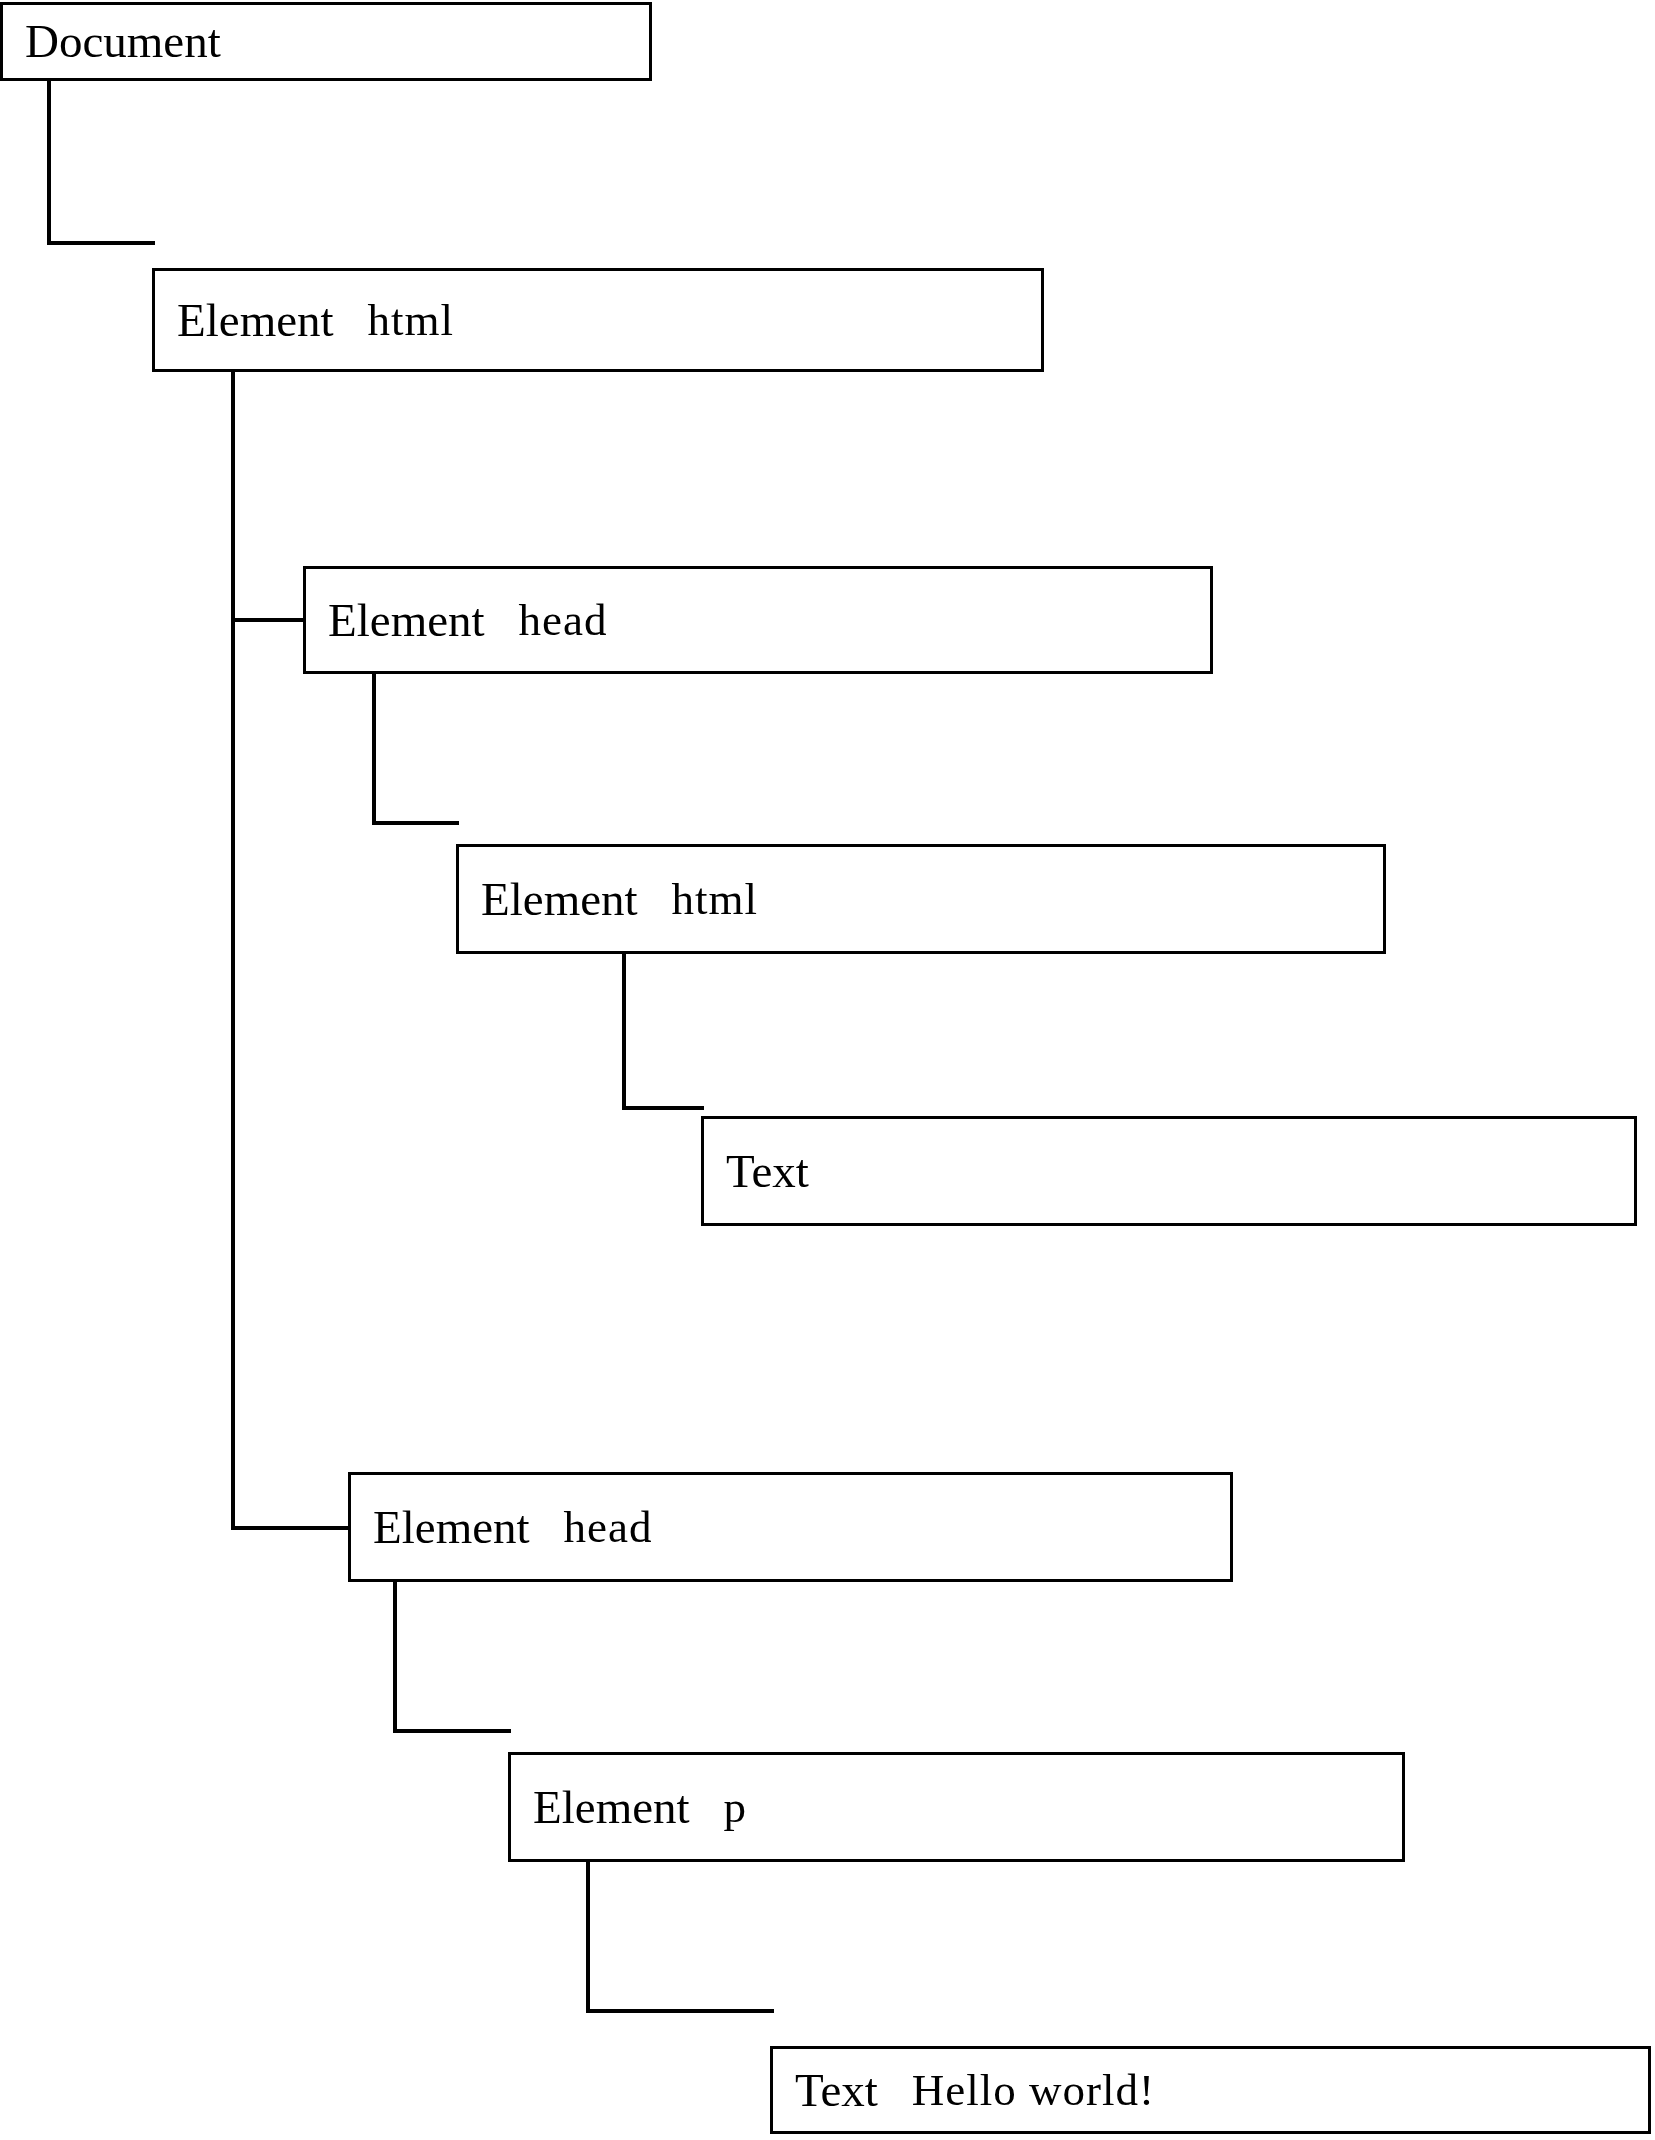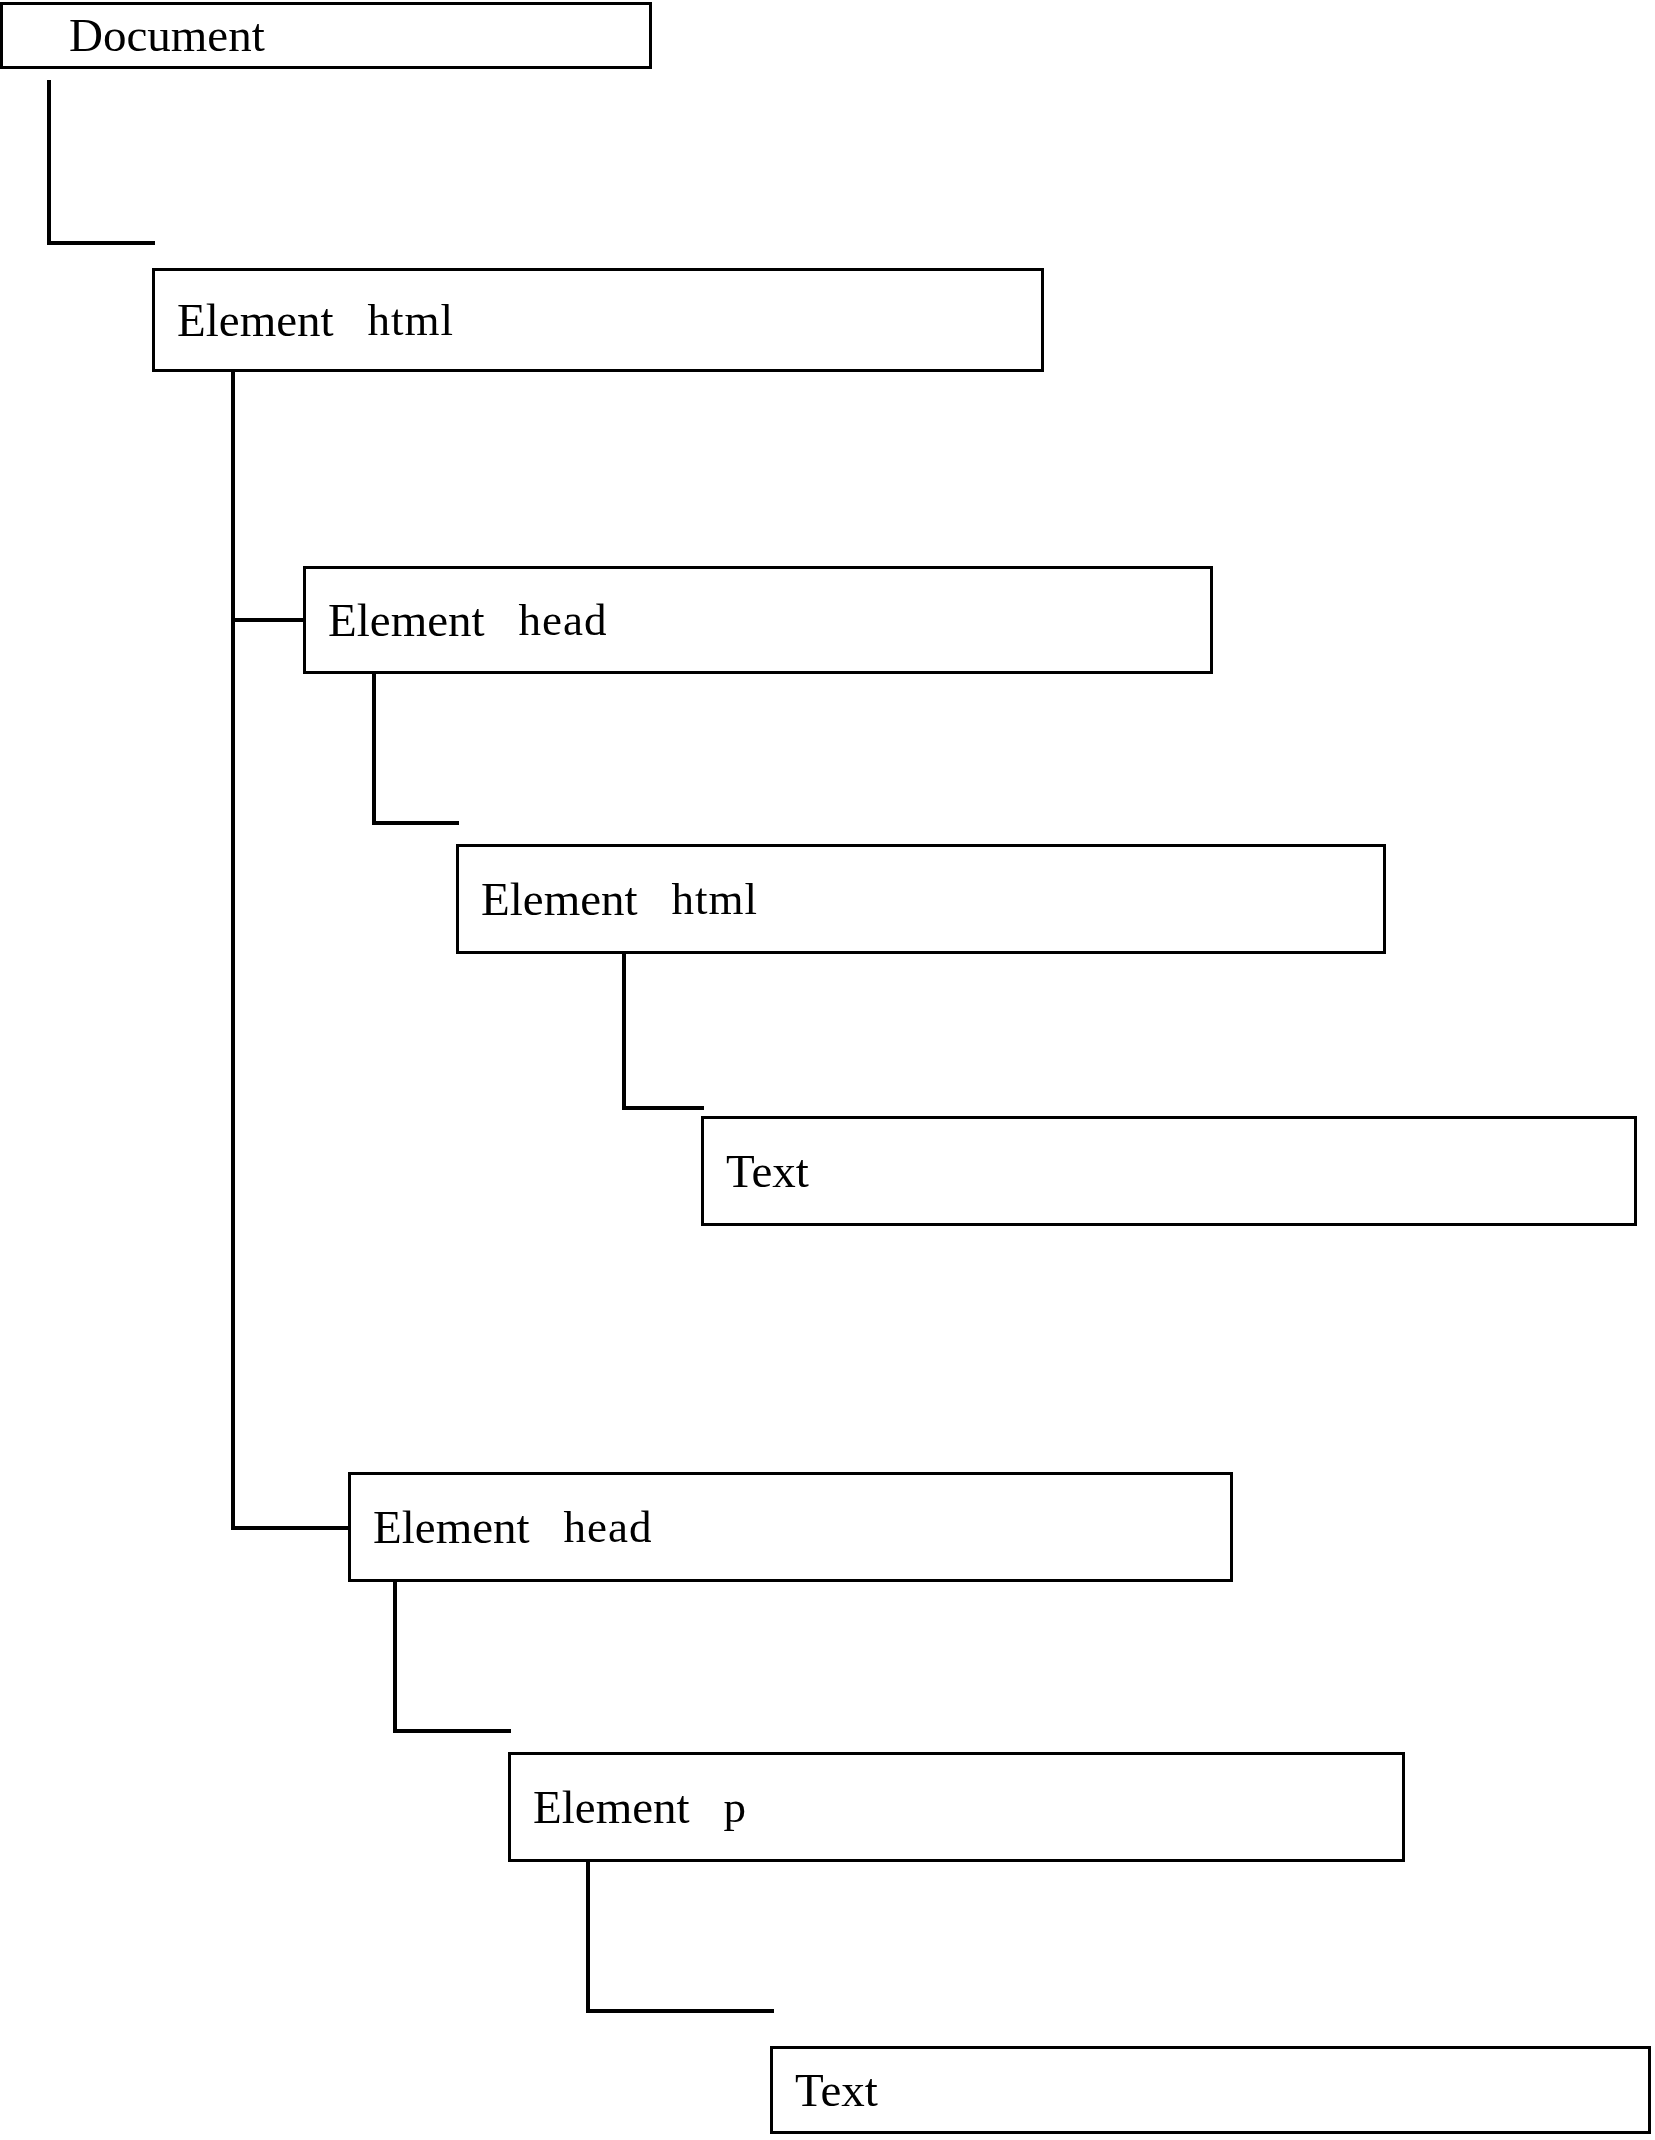--- a/index.html
+++ b/index.html
@@ -75,21 +75,21 @@
 
   <div class="edge edge-v" style="left:622px; top:952px; height:158px;"></div>
   <div class="edge edge-h" style="left:622px; top:1106px; width:82px;"></div>
 
   <div class="edge edge-v" style="left:393px; top:1578px; height:155px;"></div>
   <div class="edge edge-h" style="left:393px; top:1729px; width:118px;"></div>
 
   <div class="edge edge-v" style="left:586px; top:1858px; height:155px;"></div>
   <div class="edge edge-h" style="left:586px; top:2009px; width:188px;"></div>
 
-  <div class="node-box" style="left:0px; top:2px; width:652px; height:67px;padding-left:44px;">
+  <div class="node-box" style="left:0px; top:2px; width:652px; height:79px;">
     <span class="node-kind">Document</span>
 
   </div>
 
   <div class="node-box" style="left:152px; top:268px; width:892px; height:104px;">
     <span class="node-kind">Element</span>
     <span class="node-value">html</span>
   </div>
 
   <div class="node-box" style="left:303px; top:566px; width:910px; height:108px;">
@@ -111,15 +111,16 @@
     <span class="node-value">head</span>
   </div>
 
   <div class="node-box" style="left:508px; top:1752px; width:897px; height:110px;">
     <span class="node-kind">Element</span>
     <span class="node-value">p</span>
   </div>
 
   <div class="node-box" style="left:770px; top:2046px; width:881px; height:88px;">
     <span class="node-kind">Text</span>
+    <span class="node-value">Hello world!</span>
   </div>
 
 </div>
 
 </body></html>

